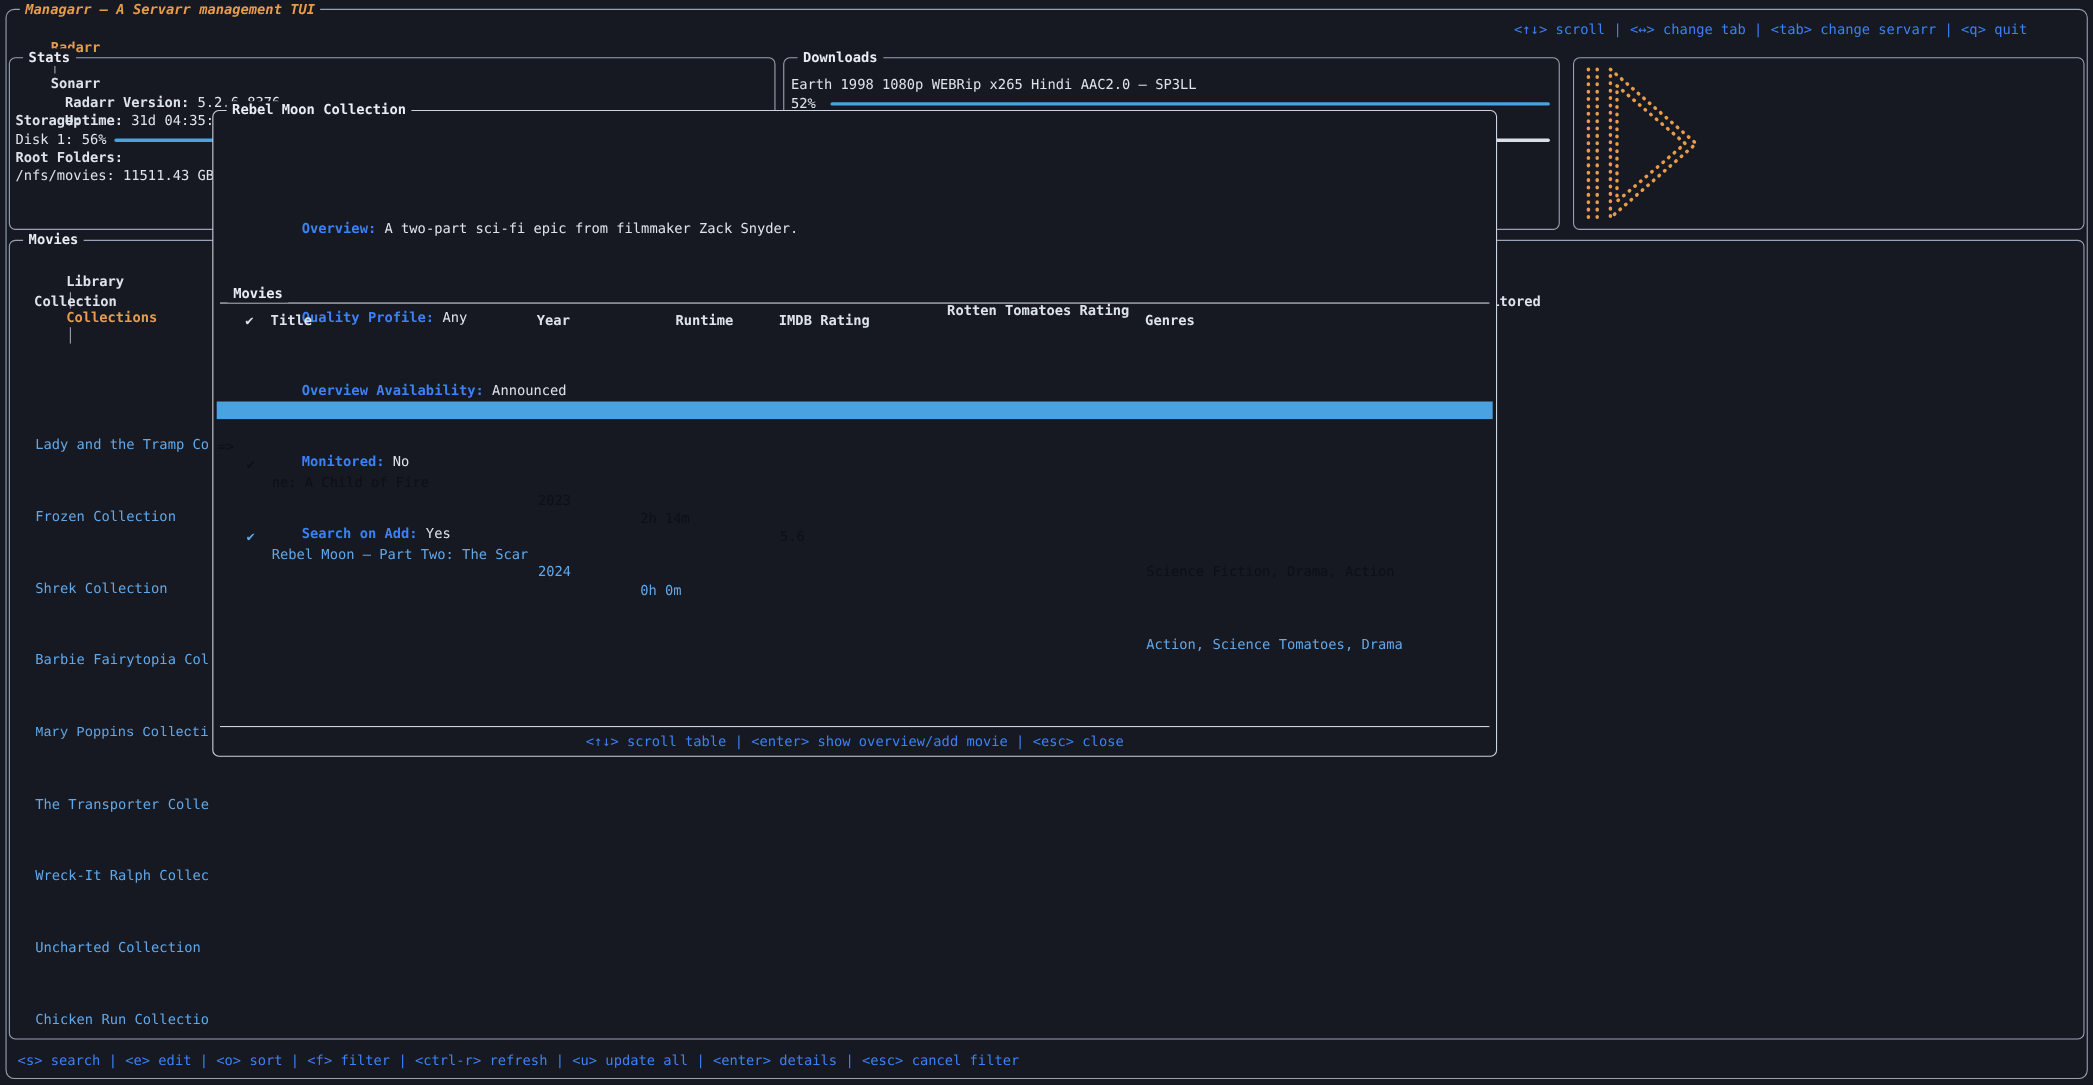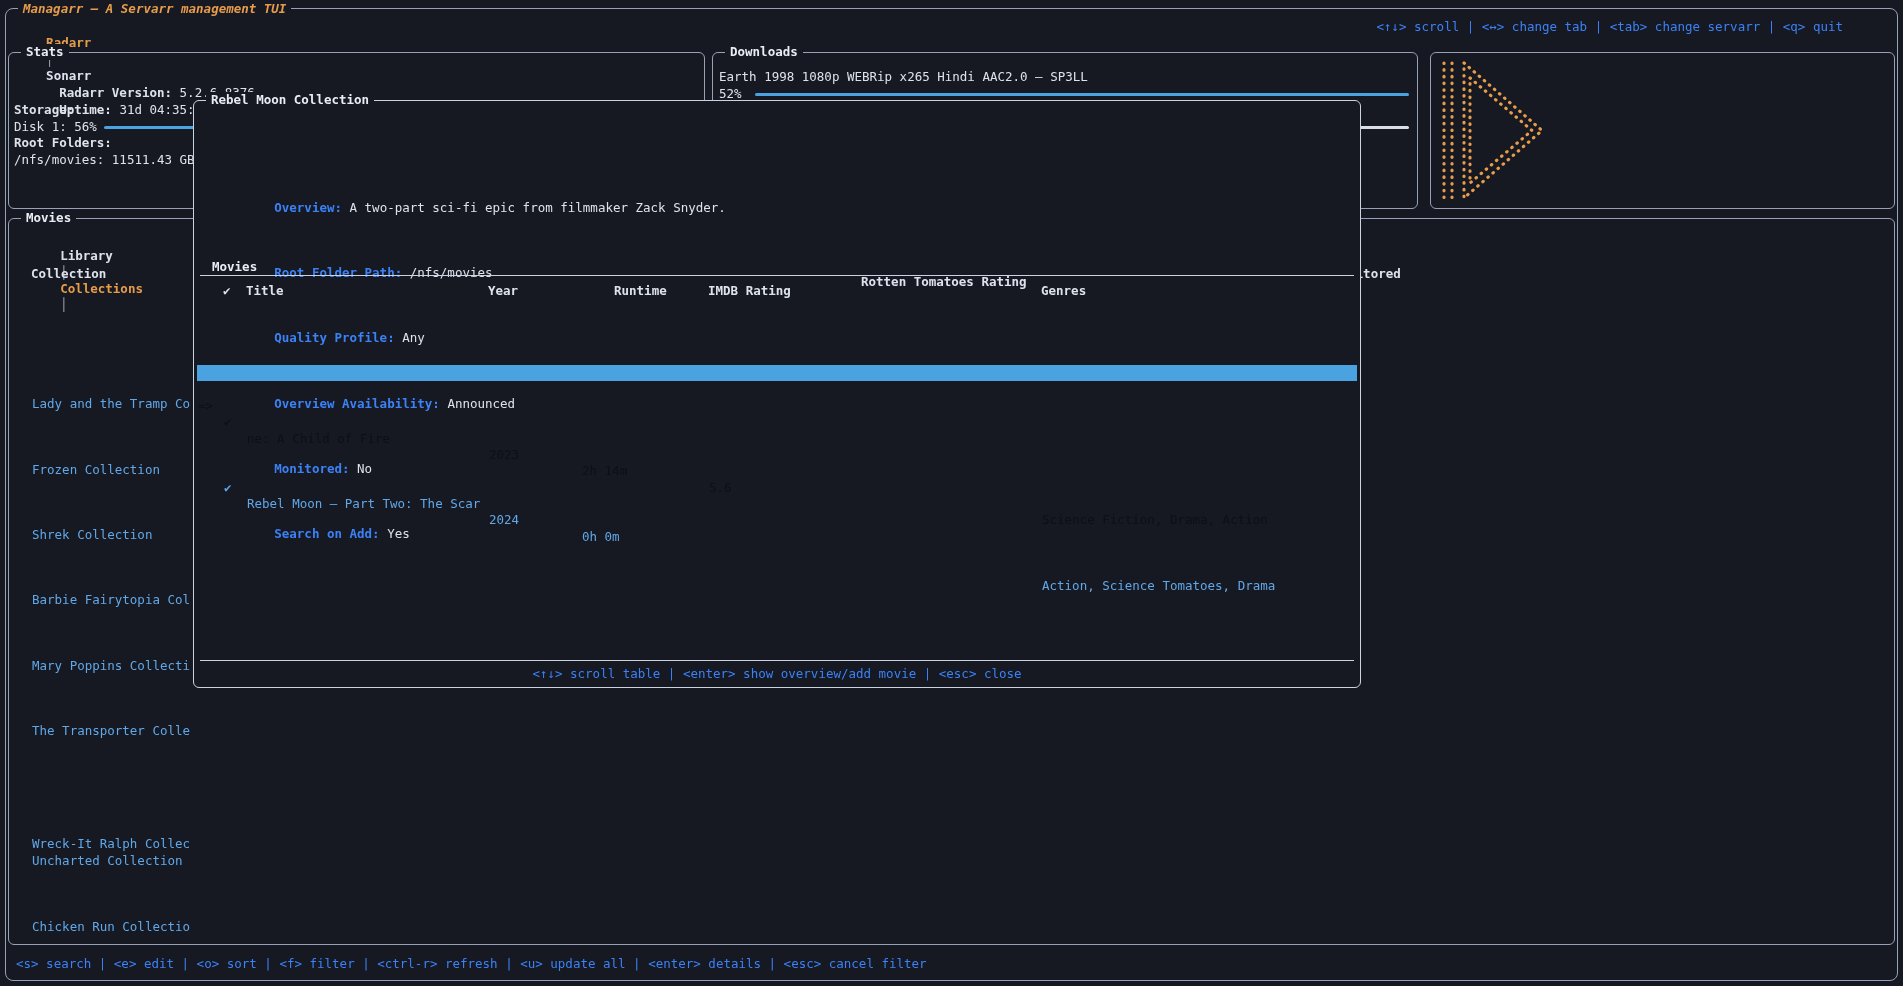--- a/index.html
+++ b/index.html
@@ -138,41 +138,41 @@
           <span class="abs cname" style="left:22px;">Barbie Fairytopia Col</span>
           <span class="abs" style="left:377px;"></span>
           <span class="abs" style="left:612px;"></span>
           <span class="abs" style="left:849px;"></span>
           <span class="abs" style="left:1085px;"></span>
         </div>
       
         <div class="row crow">
           
           <span class="abs" style="left:6px;"></span>
-          <span class="abs cname" style="left:22px;">Mary Poppins Collecti</span>
+          <span class="abs cname" style="left:22px;font-family:Liberation Mono, monospace;">Mary Poppins Collecti</span>
           <span class="abs" style="left:377px;"></span>
           <span class="abs" style="left:612px;"></span>
           <span class="abs" style="left:849px;"></span>
           <span class="abs" style="left:1085px;"></span>
         </div>
       
         <div class="row crow">
           
           <span class="abs" style="left:6px;"></span>
           <span class="abs cname" style="left:22px;">The Transporter Colle</span>
           <span class="abs" style="left:377px;"></span>
           <span class="abs" style="left:612px;"></span>
           <span class="abs" style="left:849px;"></span>
           <span class="abs" style="left:1085px;"></span>
         </div>
       
         <div class="row crow">
           
           <span class="abs" style="left:6px;"></span>
-          <span class="abs cname" style="left:22px;margin-top:48px;">Wreck-It Ralph Collec</span>
+          <span class="abs cname" style="left:22px;">Wreck-It Ralph Collec</span>
           <span class="abs" style="left:377px;"></span>
           <span class="abs" style="left:612px;"></span>
           <span class="abs" style="left:849px;"></span>
           <span class="abs" style="left:1085px;"></span>
         </div>
       
         <div class="row crow">
           
           <span class="abs" style="left:6px;"></span>
           <span class="abs cname" style="left:22px;">Uncharted Collection</span>
@@ -245,23 +245,20 @@
   <div class="modal">
     <span class="ptitle">Rebel Moon Collection</span>
 
     <div class="abs" style="left:5px; top:17px; right:5px;">
       
     
         <div class="row">
           <b class="blue">Overview:</b> <span class="white">A two-part sci-fi epic from filmmaker Zack Snyder.</span>
         </div>
       
-        <div class="row">
-          <b class="blue">Root Folder Path:</b> <span class="white">/nfs/movies</span>
-        </div>
       
         <div class="row">
           <b class="blue">Quality Profile:</b> <span class="white">Any</span>
         </div>
       
         <div class="row">
           <b class="blue">Overview Availability:</b> <span class="white">Announced</span>
         </div>
       
         <div class="row">

